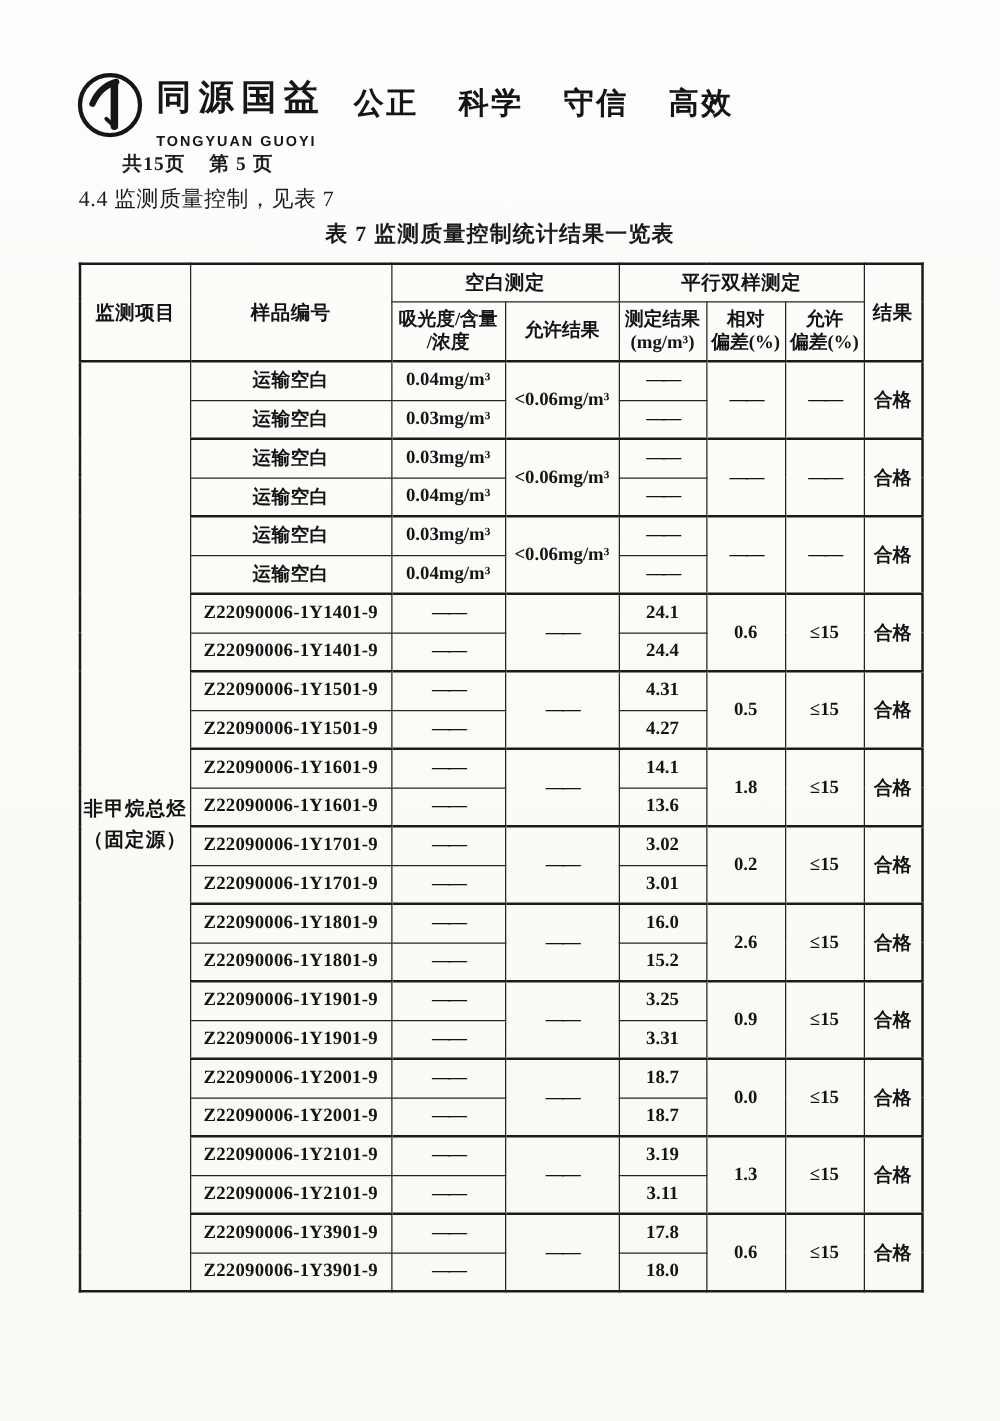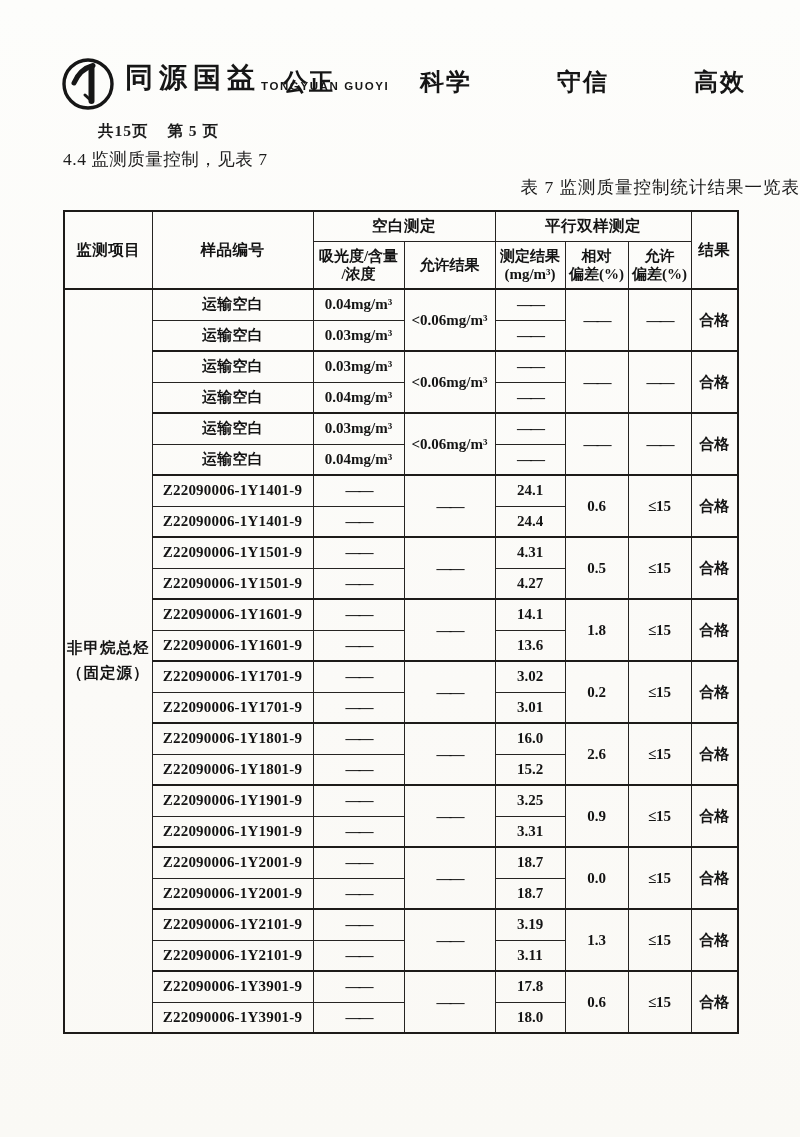--- a/index.html
+++ b/index.html
@@ -6,36 +6,36 @@
   html,body { background:#fcfcfa; }
   .page {
     position:relative; width:800px; height:1137px;
     background:linear-gradient(180deg,#fdfdfb 0%, #fbfaf7 60%, #faf9f5 100%);
     font-family:"Liberation Serif", serif; color:#1c1c1c; overflow:hidden;
   }
 
   
   .brand { position:absolute; left:60px; top:56px; display:flex; align-items:flex-start; gap:9px; }
   .logo-svg { width:56px; height:56px; display:block; }
-  .brand-text { display:flex; flex-direction:row;align-items:flex-end; }
+  .brand-text { display:flex; flex-direction:column; }
   .brand-cn { font-family:"Liberation Sans", sans-serif; font-size:28px; font-weight:900; letter-spacing:6px; line-height:1; margin-top:8px; color:#161616; }
   .brand-en { font-family:"Liberation Sans", sans-serif; font-size:11.5px; font-weight:700; letter-spacing:1.6px; margin-top:16px; color:#161616; }
 
-  .slogan { position:absolute; left:283px; top:66px; display:flex; gap:85px;
+  .slogan { position:absolute; left:283px; top:66px; display:flex; gap:32px;
     font-size:24px; font-weight:900; letter-spacing:2px; color:#151515; }
 
   .doc-meta { position:absolute; left:84px; top:121px; width:656px; display:flex; justify-content:space-between; align-items:baseline; }
   .doc-number { font-size:16.5px; font-weight:700; letter-spacing:0.3px; }
   .page-indicator { font-size:15.5px; font-weight:600; letter-spacing:1px; }
   .page-indicator span { margin-left:14px; }
 
   .section-heading { position:absolute; left:63px; top:147px; font-size:17.5px; font-weight:400; letter-spacing:0.5px; }
 
-  .table-title { position:absolute; left:0; top:175px; width:100%; text-align:right;
-    font-size:17.5px; font-weight:400; letter-spacing:1px; }
+  .table-title { position:absolute; left:0; top:175px; width:100%; text-align:center;
+    font-size:17.5px; font-weight:700; letter-spacing:1px; }
 
   
   table.qc { position:absolute; left:63px; top:210px; width:674px;
     border-collapse:collapse; table-layout:fixed; }
   table.qc th, table.qc td {
     border:1.6px solid #262422; text-align:center; vertical-align:middle;
     font-weight:700; color:#141414; padding:0; overflow:hidden;
   }
   table.qc { border:2.5px solid #1d1b19; }
   thead tr.h1 { height:30px; }

